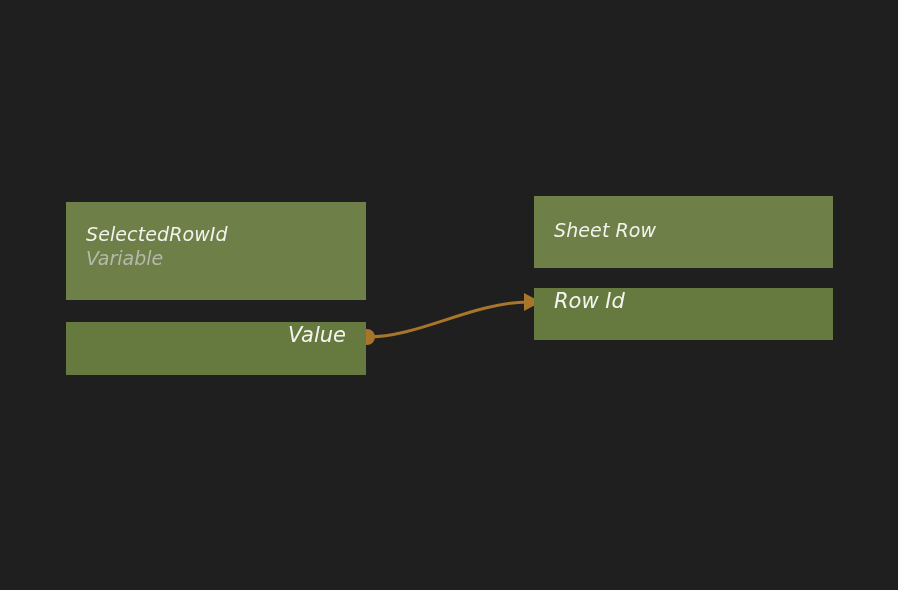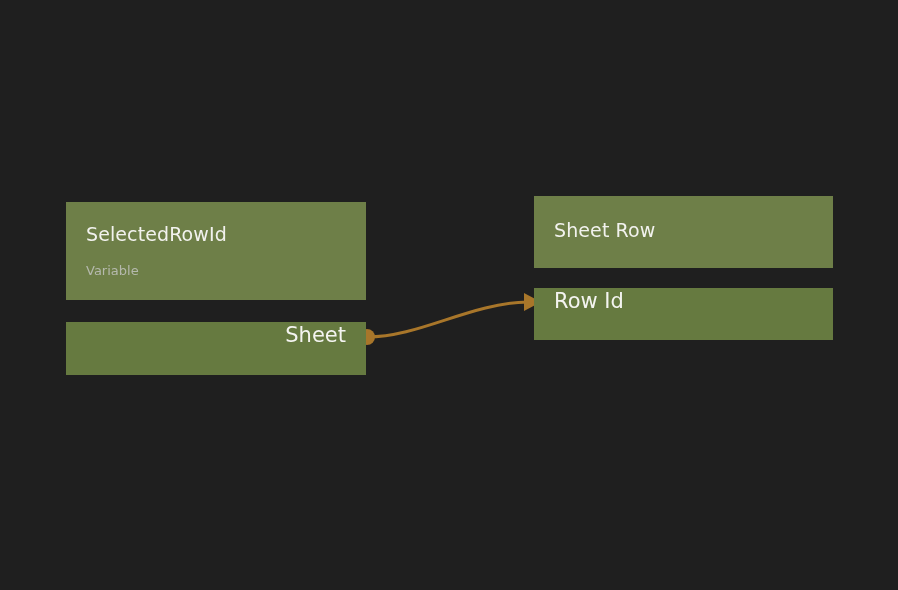--- a/index.html
+++ b/index.html
@@ -12,20 +12,21 @@
     height: 590px;
     background: #1f1f1f;
     font-family: "DejaVu Sans", "Liberation Sans", sans-serif;
     overflow: hidden;
   }
   #canvas {
     position: relative;
     width: 898px;
     height: 418px;
     background: #1f1f1f;
+    font-style: italic;
   }
   .edge-layer {
     position: absolute;
     left: 0;
     top: 0;
     width: 898px;
     height: 590px;
     pointer-events: none;
   }
   .node {
@@ -40,25 +41,25 @@
   .node-title {
     color: #f2f2ee;
     font-size: 19px;
     font-weight: 400;
     letter-spacing: 0.1px;
     line-height: 1.15;
     white-space: nowrap;
   }
   .node-subtitle {
     color: #b5b9ad;
-    font-size: 13px;
+    font-size: 19px;
     font-weight: 400;
     line-height: 1.15;
     white-space: nowrap;
-    margin-top: 18px;
+    margin-top: 2px;
   }
   .node-body {
     background: #667a40;
     box-sizing: border-box;
     position: relative;
   }
   .port-row {
     position: relative;
     display: flex;
     align-items: center;
@@ -126,21 +127,21 @@
     <circle cx="367" cy="337" r="8" fill="#a8762a"></circle>
   </svg>
 
   <div class="node" id="node-variable">
     <div class="node-header">
       <div class="node-title">SelectedRowId</div>
       <div class="node-subtitle">Variable</div>
     </div>
     <div class="node-body">
       <div class="port-row out">
-        <span class="port-label">Sheet</span>
+        <span class="port-label">Value</span>
       </div>
     </div>
   </div>
 
   <div class="node" id="node-sheetrow">
     <div class="node-header">
       <div class="node-title">Sheet Row</div>
     </div>
     <div class="node-body">
       <div class="port-row in">

